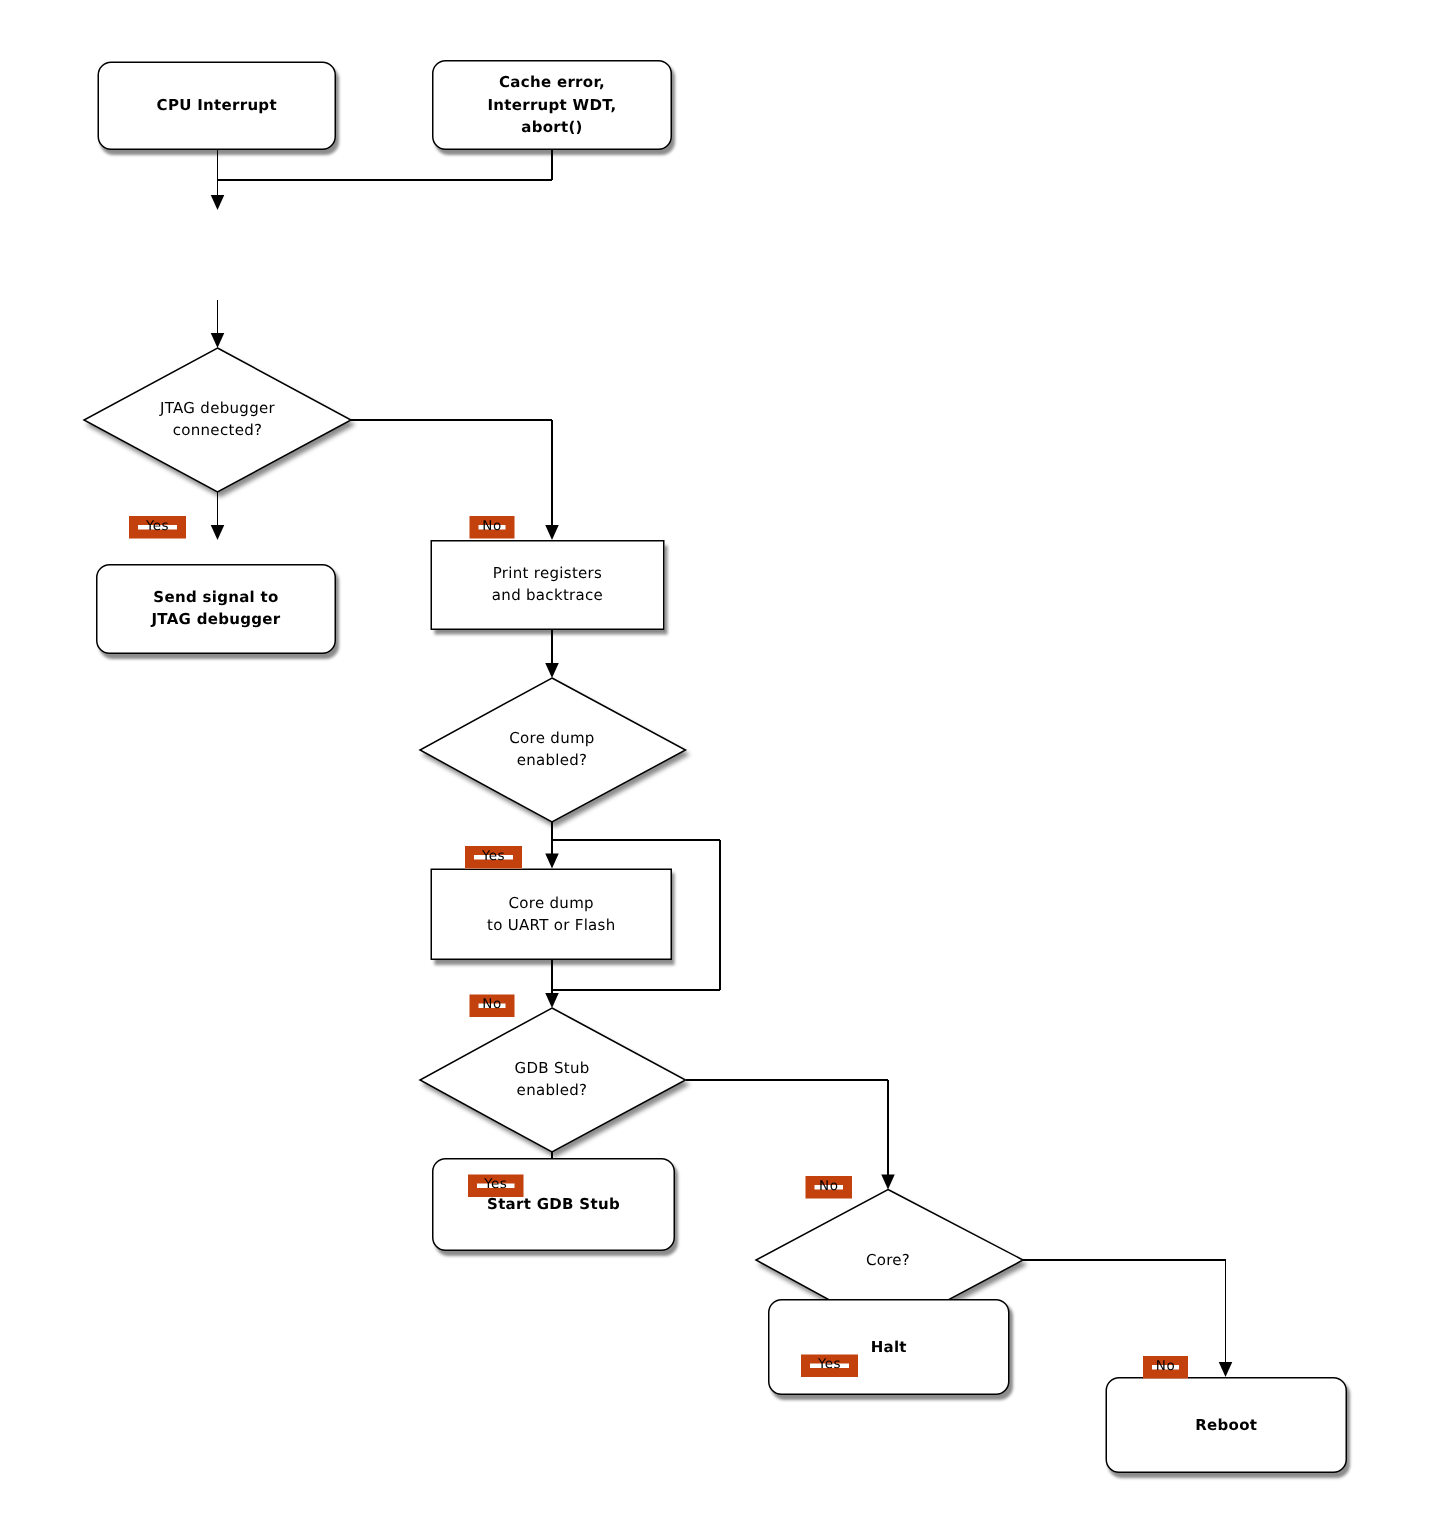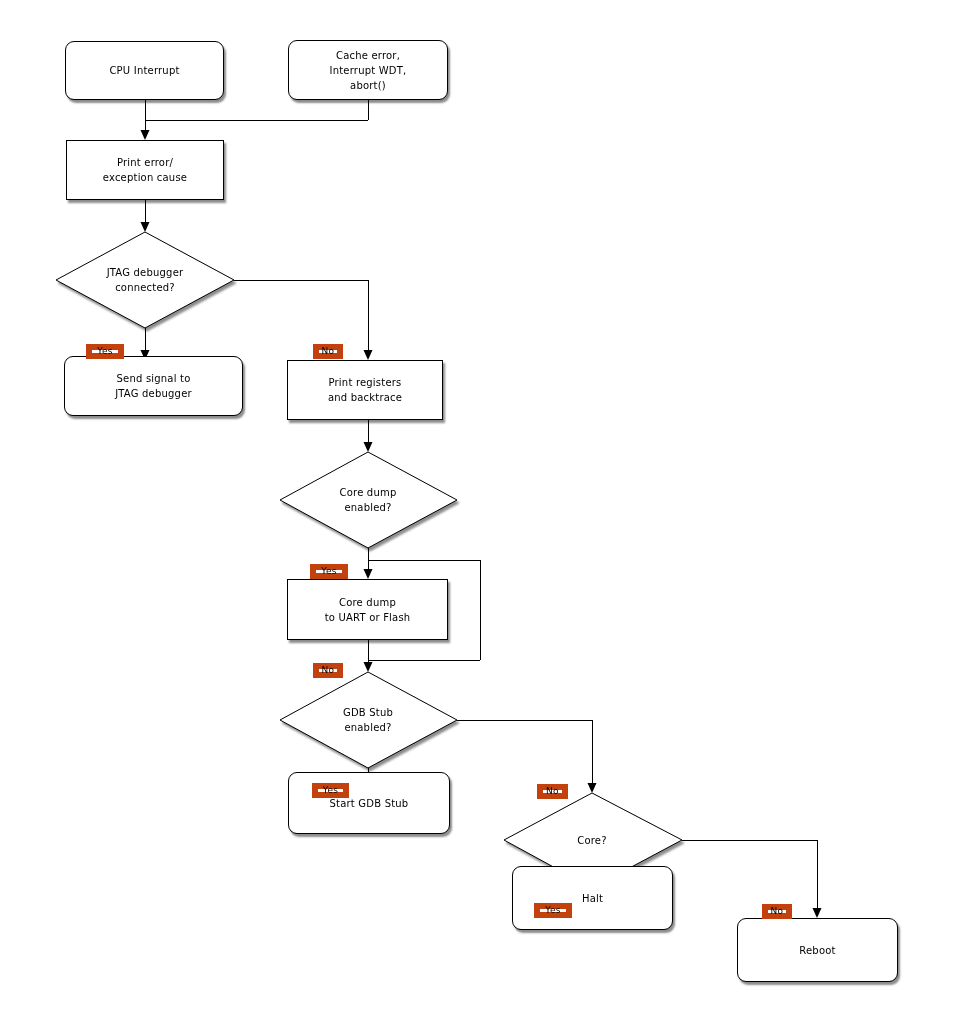--- a/index.html
+++ b/index.html
@@ -28,21 +28,21 @@
     display: flex;
     align-items: center;
     justify-content: center;
     text-align: center;
     font-size: 10px;
     line-height: 15px;
     color: #000000;
     letter-spacing: 0.2px;
     box-shadow: 2px 3px 2px rgba(0,0,0,0.45);
   }
-  .node.rounded { border-radius: 9px; }
+  .node.rounded { border-radius: 9px; font-weight: bold; }
   .node span, .dtext span { white-space: pre-line; }
   .dtext {
     position: absolute;
     display: flex;
     align-items: center;
     justify-content: center;
     text-align: center;
     font-size: 10px;
     line-height: 15px;
     color: #000000;
@@ -119,26 +119,22 @@
   <div class="node rounded" style="left:65px;top:41px;width:159px;height:59px">
     <span>CPU Interrupt</span>
   </div>
 
   <div class="node rounded" style="left:288px;top:40px;width:160px;height:60px">
     <span>Cache error,
 Interrupt WDT,
 abort()</span>
   </div>
 
-  <div class="node" style="left:66px;top:140px;width:158px;height:60px">
-    <span>Print error/
-exception cause</span>
-  </div>
 
-  <div class="node rounded" style="left:64px;top:356px;width:179px;height:60px">
+  <div class="node rounded" style="left:64px;top:376px;width:160px;height:60px">
     <span>Send signal to
 JTAG debugger</span>
   </div>
 
   <div class="node" style="left:287px;top:360px;width:156px;height:60px">
     <span>Print registers
 and backtrace</span>
   </div>
 
   <div class="node" style="left:287px;top:579px;width:161px;height:61px">

